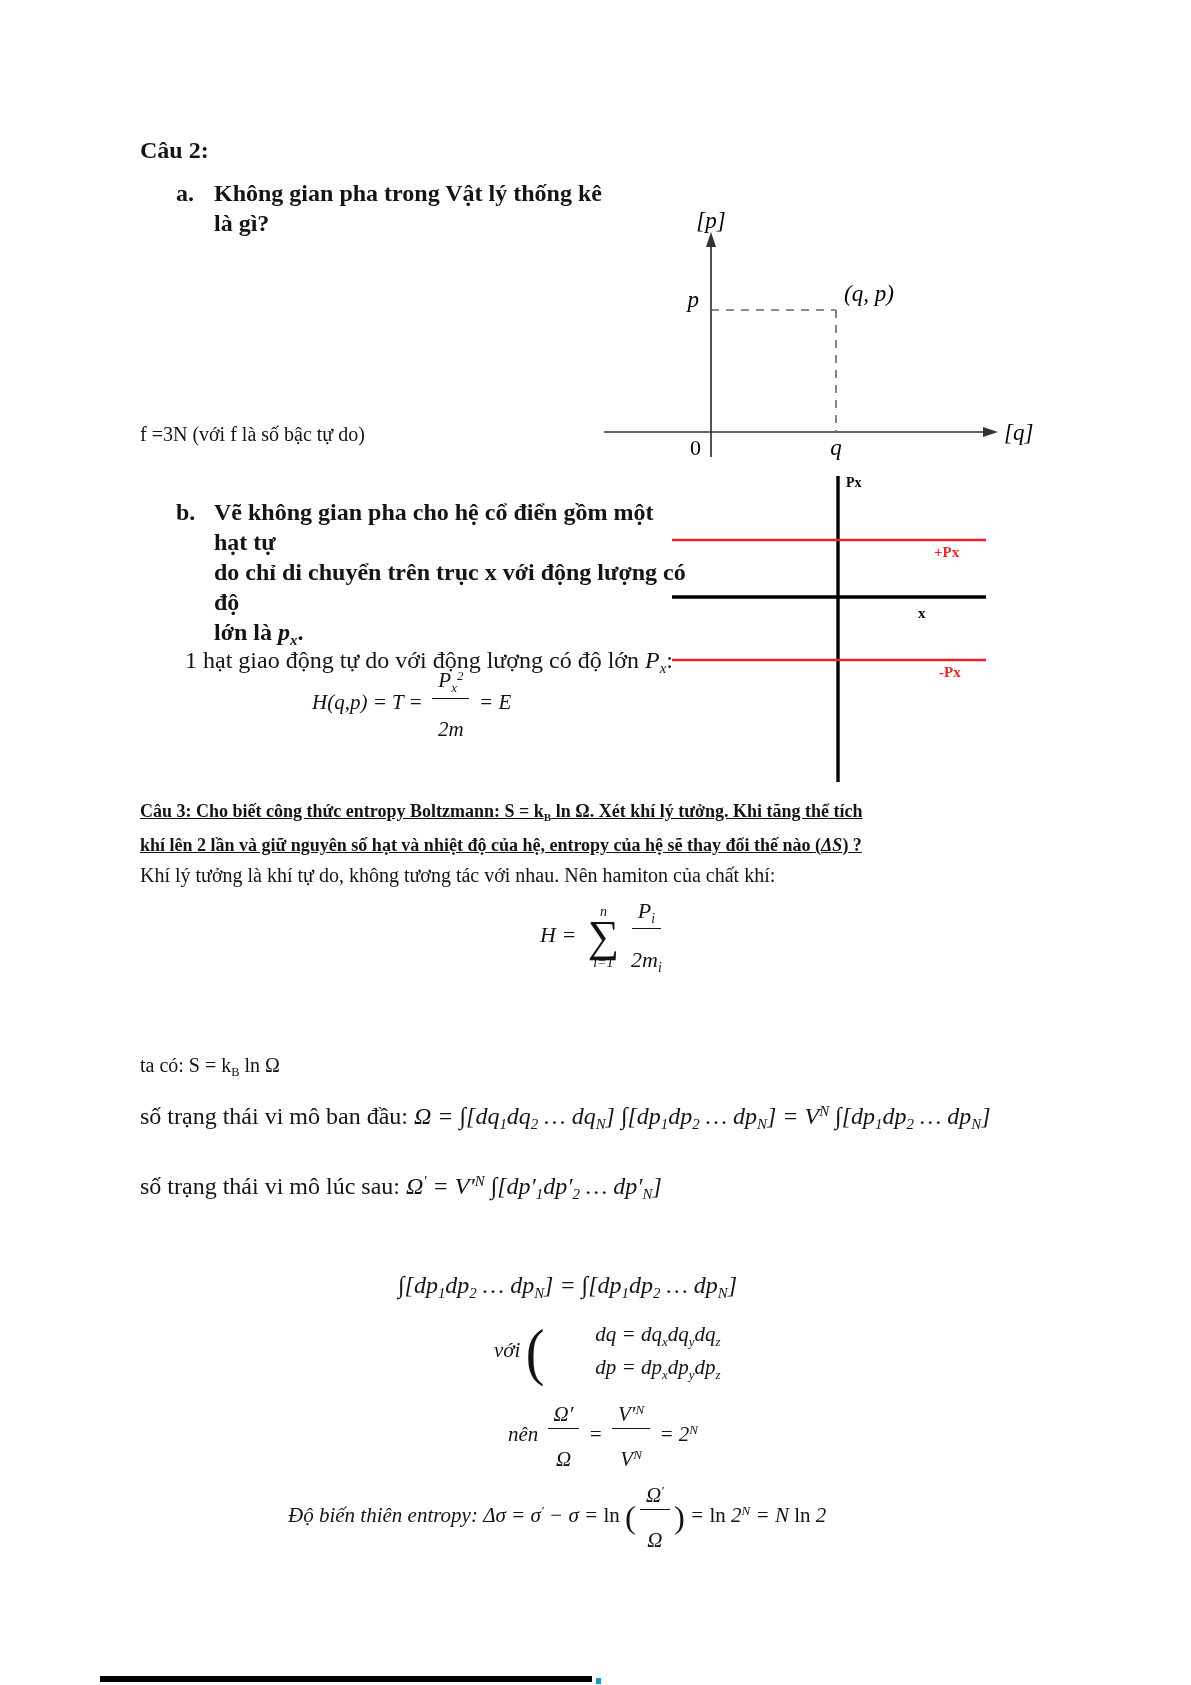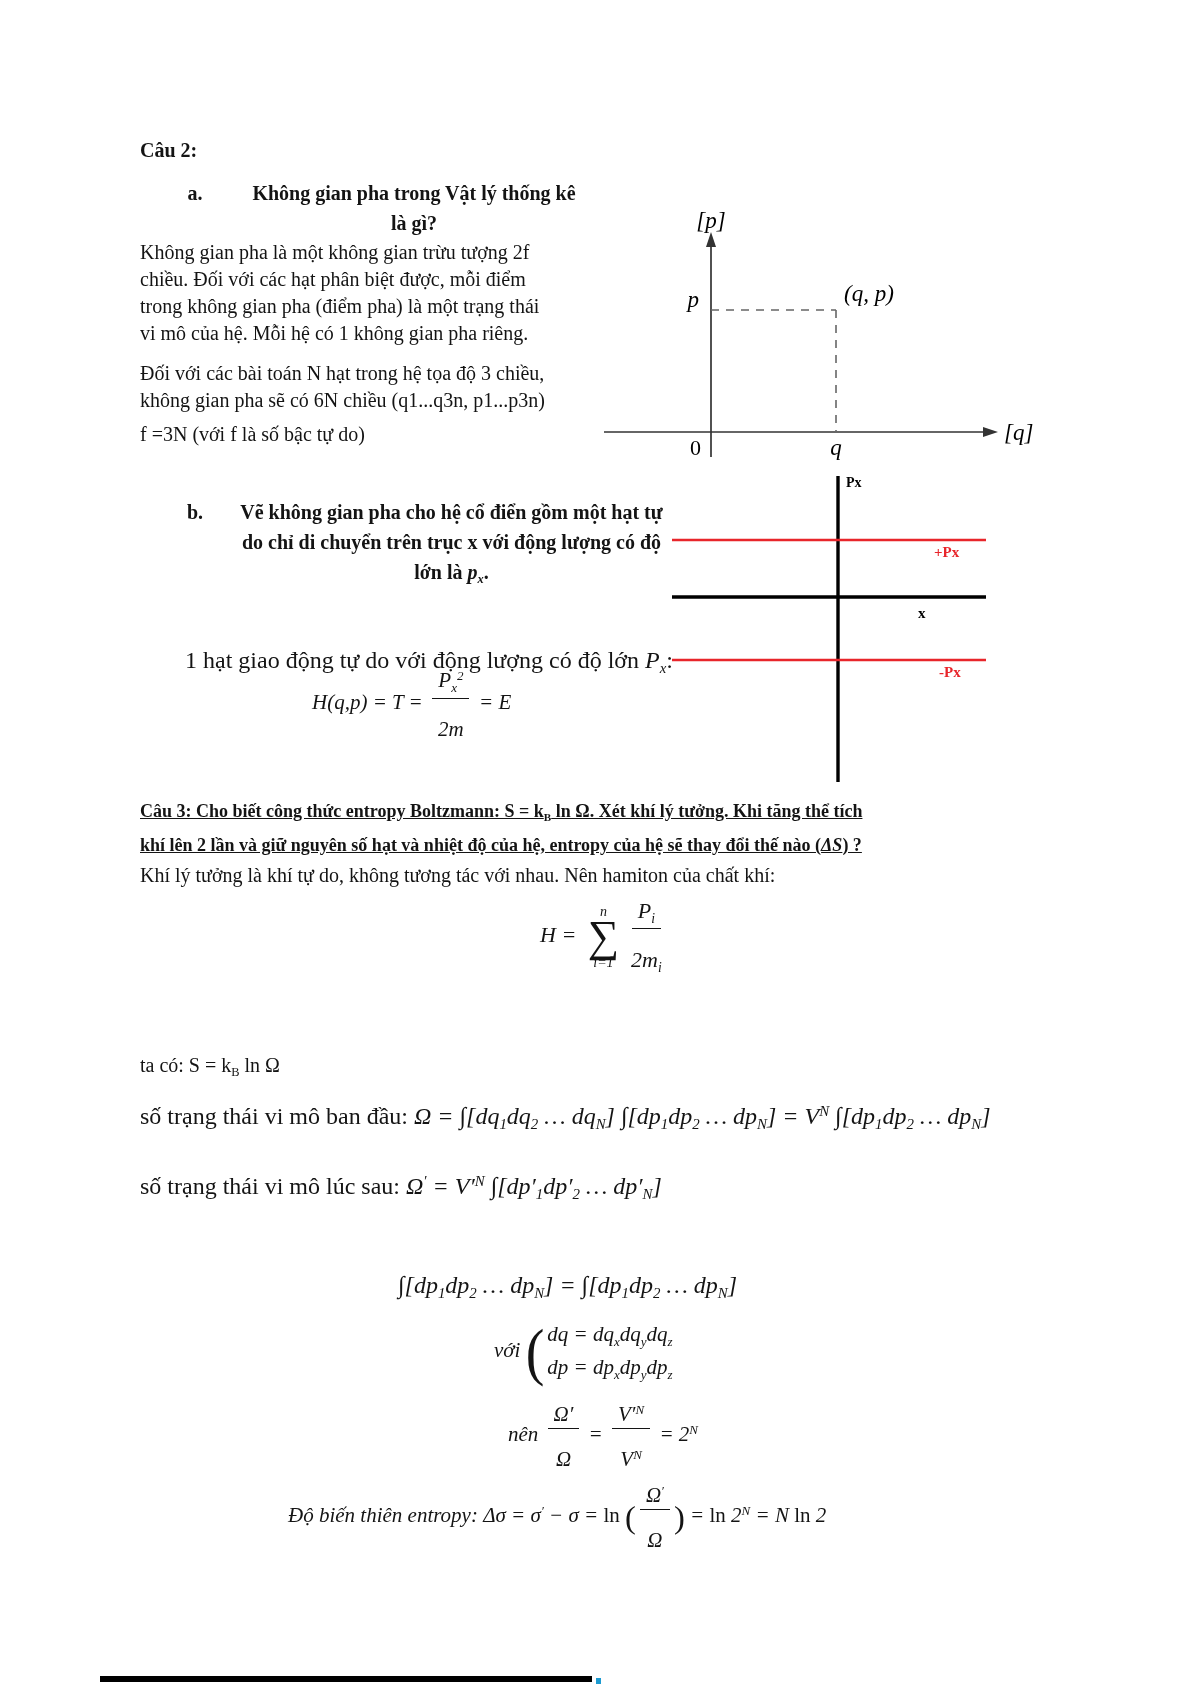--- a/index.html
+++ b/index.html
@@ -9,21 +9,21 @@
     width: 1191px; height: 1685px;
     background: #ffffff;
     font-family: "Liberation Serif", "DejaVu Serif", serif;
     color: #141414;
     overflow: hidden;
   }
   .abs { position: absolute; }
   .b { font-weight: bold; }
   .prewrap { white-space: pre-line; }
   .txt { font-size: 20px; line-height: 27px; }
-  .h   { font-size: 20px; line-height: 30px; text-align: center; }
+  .h   { font-size: 24px; line-height: 30px; }
   .nowrap { white-space: nowrap; }
   .flexrow { display: flex; align-items: flex-start; }
   .marker { flex: 0 0 38px; }
 
   
   .fm { font-style: italic; font-size: 24px; }
   .fm.big { font-size: 21px; }
   .seg-rm { font-style: normal; }
   .seg-it { font-style: italic; }
   .seg-sub { font-size: 0.62em; vertical-align: -0.35em; }
@@ -32,45 +32,39 @@
   .frac { display: inline-flex; flex-direction: column; align-items: center;
           vertical-align: middle; margin: 0 4px; line-height: 1.15; }
   .frac .num { display: block; padding: 0 6px 2px; border-bottom: 1.5px solid #141414; text-align: center; }
   .frac .den { display: block; padding: 18px 6px 0; text-align: center; }
   .sum { display: inline-flex; flex-direction: column; align-items: center;
          vertical-align: middle; margin: 0 2px 0 6px; line-height: 1; }
   .sum .sigma { font-size: 44px; font-style: normal; line-height: 0.82; }
   .sum .sum-top, .sum .sum-bot { font-size: 14px; font-style: italic; line-height: 1.1; }
   .cases { display: inline-flex; align-items: center; vertical-align: middle; }
   .cases-delim { font-size: 56px; line-height: 1; transform: scaleY(1.12); margin-right: 3px; font-style: normal; }
-  .cases-col { display: inline-flex; flex-direction: column; gap: 5px; }
+  .cases-col { display: inline-flex; flex-direction: column; gap: 5px; margin-left: 48px; }
   .cases-line { display: block; }
 
   svg text { font-family: "Liberation Serif", "DejaVu Serif", serif; }
 </style>
 </head>
 <body>
 
 <div class="page">
 
   <div class="abs h b" style="left:140px; top:135px;">Câu 2:</div>
 
   <div class="abs flexrow" style="left:176px; top:178px; width:440px;">
     <span class="h b marker">a.</span>
     <span class="h b prewrap" style="width:400px;">Không gian pha trong Vật lý thống kê
 là gì?</span>
   </div>
 
-  <div class="abs txt prewrap" style="left:140px; top:239px; width:490px;">Không gian pha là một không gian trừu tượng 2f
-chiều. Đối với các hạt phân biệt được, mỗi điểm
-trong không gian pha (điểm pha) là một trạng thái
-vi mô của hệ. Mỗi hệ có 1 không gian pha riêng.</div>
 
-  <div class="abs txt prewrap" style="left:140px; top:360px; width:500px;">Đối với các bài toán N hạt trong hệ tọa độ 3 chiều,
-không gian pha sẽ có 6N chiều (q1...q3n, p1...p3n)</div>
 
   <div class="abs txt" style="left:140px; top:421px;">f =3N (với f là số bậc tự do)</div>
 
   <svg class="abs" style="left:588px; top:195px;" width="455" height="265" viewBox="0 0 455 265">
     <line x1="123" y1="46" x2="123" y2="262" stroke="#333" stroke-width="1.7"></line>
     <polygon points="123,37 118,52 128,52" fill="#333"></polygon>
     <line x1="16" y1="237" x2="400" y2="237" stroke="#333" stroke-width="1.7"></line>
     <polygon points="410,237 395,232 395,242" fill="#333"></polygon>
     <line x1="123" y1="115" x2="248" y2="115" stroke="#666" stroke-width="1.6" stroke-dasharray="8,7"></line>
     <line x1="248" y1="115" x2="248" y2="236" stroke="#666" stroke-width="1.6" stroke-dasharray="8,7"></line>

